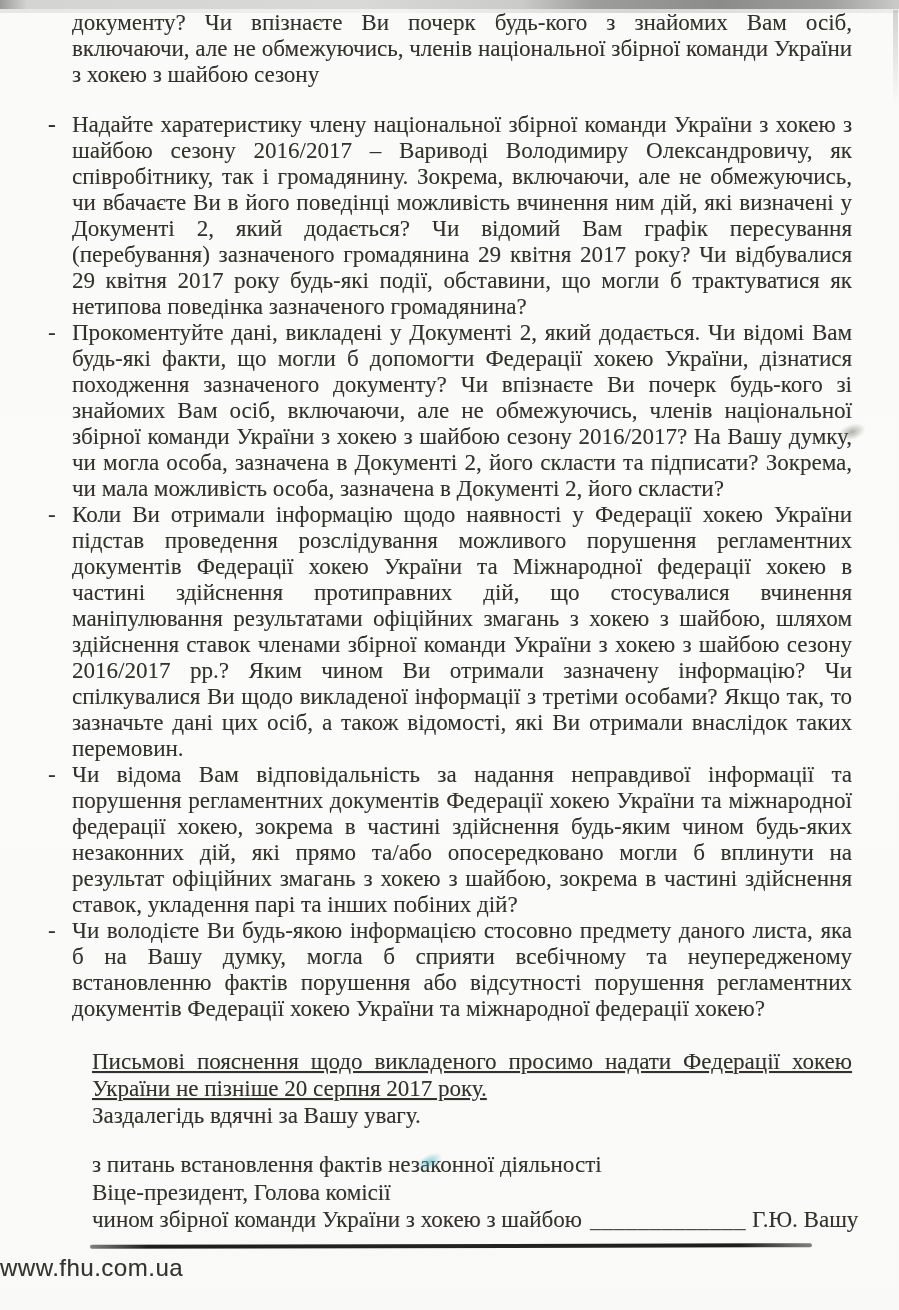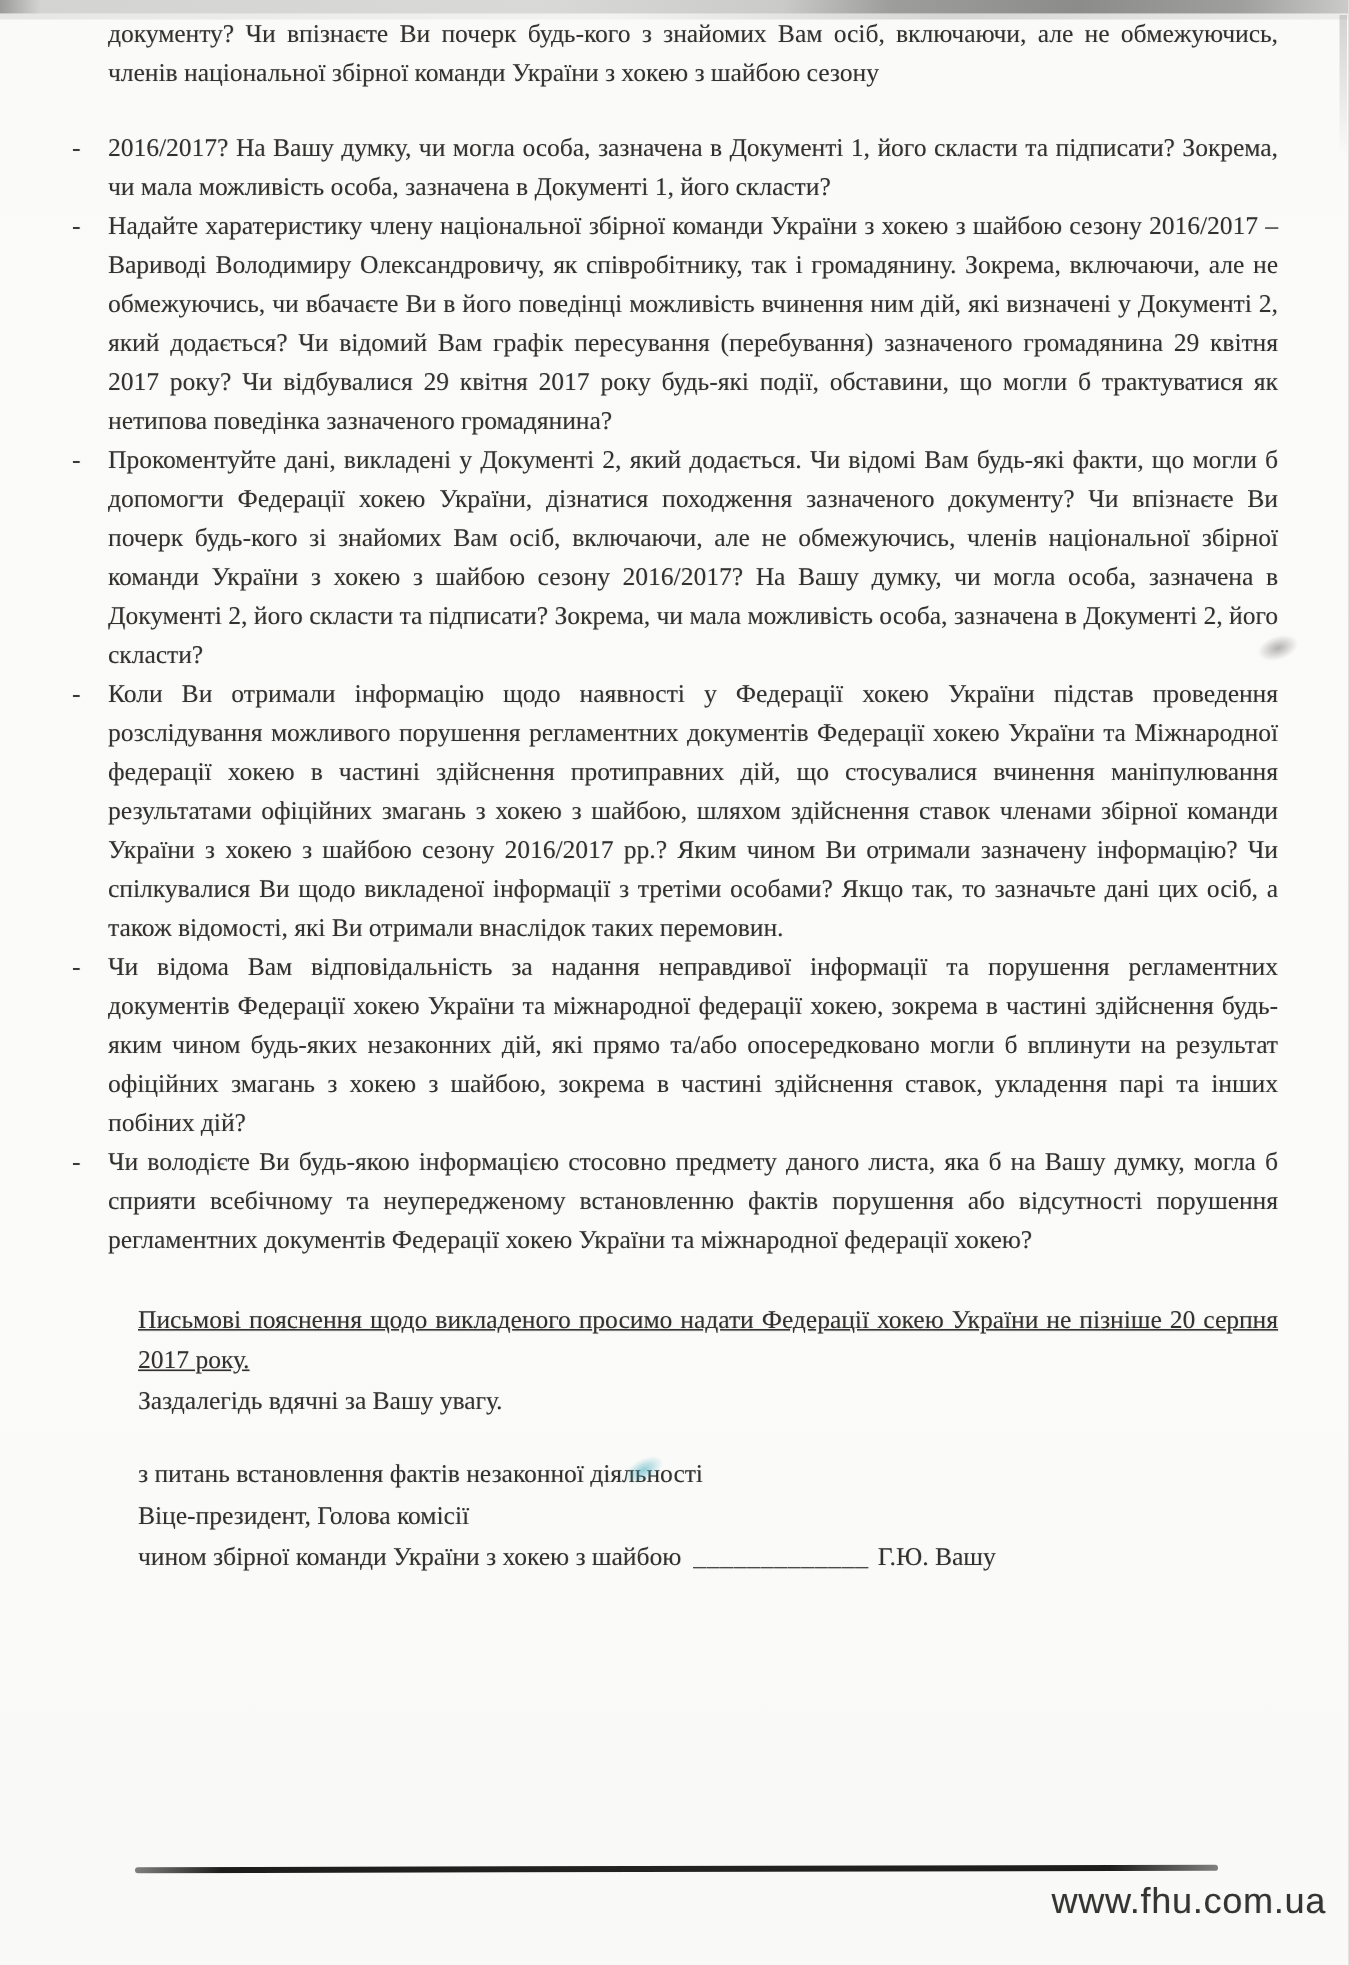--- a/index.html
+++ b/index.html
@@ -26,21 +26,21 @@
     background: linear-gradient(to right,
       rgba(170,170,168,.25) 0%, rgba(190,190,188,.12) 45%,
       rgba(130,130,128,.30) 70%, rgba(160,160,158,.15) 100%);
   }
   .edge-streak {
     position: absolute; top: 10px; right: 1px; width: 5px; height: 95px;
     background: linear-gradient(180deg, rgba(150,150,148,.40), rgba(150,150,148,0));
   }
   .content {
     position: absolute; top: 10px; left: 72px; width: 780px;
-    font-size: 17px; line-height: 26px;
+    font-size: 23px; line-height: 26px;
     text-shadow: 0.3px 0.3px 0.6px rgba(55,54,50,.30);
   }
   .top-para { margin: 0 0 24px 0; text-align: justify; }
   .q-list { list-style: none; margin: 0; padding: 0; }
   .q-list li { position: relative; text-align: justify; }
   .q-list .dash { position: absolute; left: -24px; top: 0; }
   .closing { margin: 26px 0 0 20px; width: 760px; }
   .closing p { margin: 0; line-height: 27px; }
   .closing .justify { text-align: justify; text-decoration: underline; }
   .sig-block { position: relative; margin: 22px 0 0 20px; width: 760px; }
@@ -62,44 +62,42 @@
   }
   .footer-rule {
     position: absolute; left: 90px; top: 1244px; width: 722px; height: 4px;
     border-radius: 2px;
     background: linear-gradient(to right,
       rgba(28,28,26,.55) 0%, #1d1d1b 8%, #232321 50%, #1d1d1b 90%, rgba(28,28,26,.55) 100%);
     transform: rotate(-0.12deg);
   }
   .footer-url {
     position: absolute; top: 1254px; left: 0; width: 864px;
-    text-align: right;
+    text-align: left;
     font-family: "Liberation Sans", "DejaVu Sans", sans-serif;
     font-size: 24px; color: #343430; letter-spacing: .5px;
     text-shadow: 0.3px 0.3px 0.6px rgba(52,52,48,.35);
-    padding-left: 20px;
   }
 </style>
 </head>
 <body>
 
 <div class="page">
 
   <div class="scan-band"></div>
   <div class="scan-band-soft"></div>
   <div class="edge-streak"></div>
 
   <div class="content">
 
     <p class="top-para">документу? Чи впізнаєте Ви почерк будь-кого з знайомих Вам осіб, включаючи, але не обмежуючись, членів національної збірної команди України з хокею з шайбою сезону</p>
 
     <ul class="q-list">
       <li>
         <span class="dash">-</span>
-        <span>2016/2017? На Вашу думку, чи могла особа, зазначена в Документі 1, його скласти та підписати? Зокрема, чи мала можливість особа, зазначена в Документі 1, його скласти?</span>
       </li>
       <li>
         <span class="dash">-</span>
         <span>Надайте харатеристику члену національної збірної команди України з хокею з шайбою сезону 2016/2017 – Вариводі Володимиру Олександровичу, як співробітнику, так і громадянину. Зокрема, включаючи, але не обмежуючись, чи вбачаєте Ви в його поведінці можливість вчинення ним дій, які визначені у Документі 2, який додається? Чи відомий Вам графік пересування (перебування) зазначеного громадянина 29 квітня 2017 року? Чи відбувалися 29 квітня 2017 року будь-які події, обставини, що могли б трактуватися як нетипова поведінка зазначеного громадянина?</span>
       </li>
       <li>
         <span class="dash">-</span>
         <span>Прокоментуйте дані, викладені у Документі 2, який додається. Чи відомі Вам будь-які факти, що могли б допомогти Федерації хокею України, дізнатися походження зазначеного документу? Чи впізнаєте Ви почерк будь-кого зі знайомих Вам осіб, включаючи, але не обмежуючись, членів національної збірної команди України з хокею з шайбою сезону 2016/2017? На Вашу думку, чи могла особа, зазначена в Документі 2, його скласти та підписати? Зокрема, чи мала можливість особа, зазначена в Документі 2, його скласти?</span>
       </li>
       <li>

